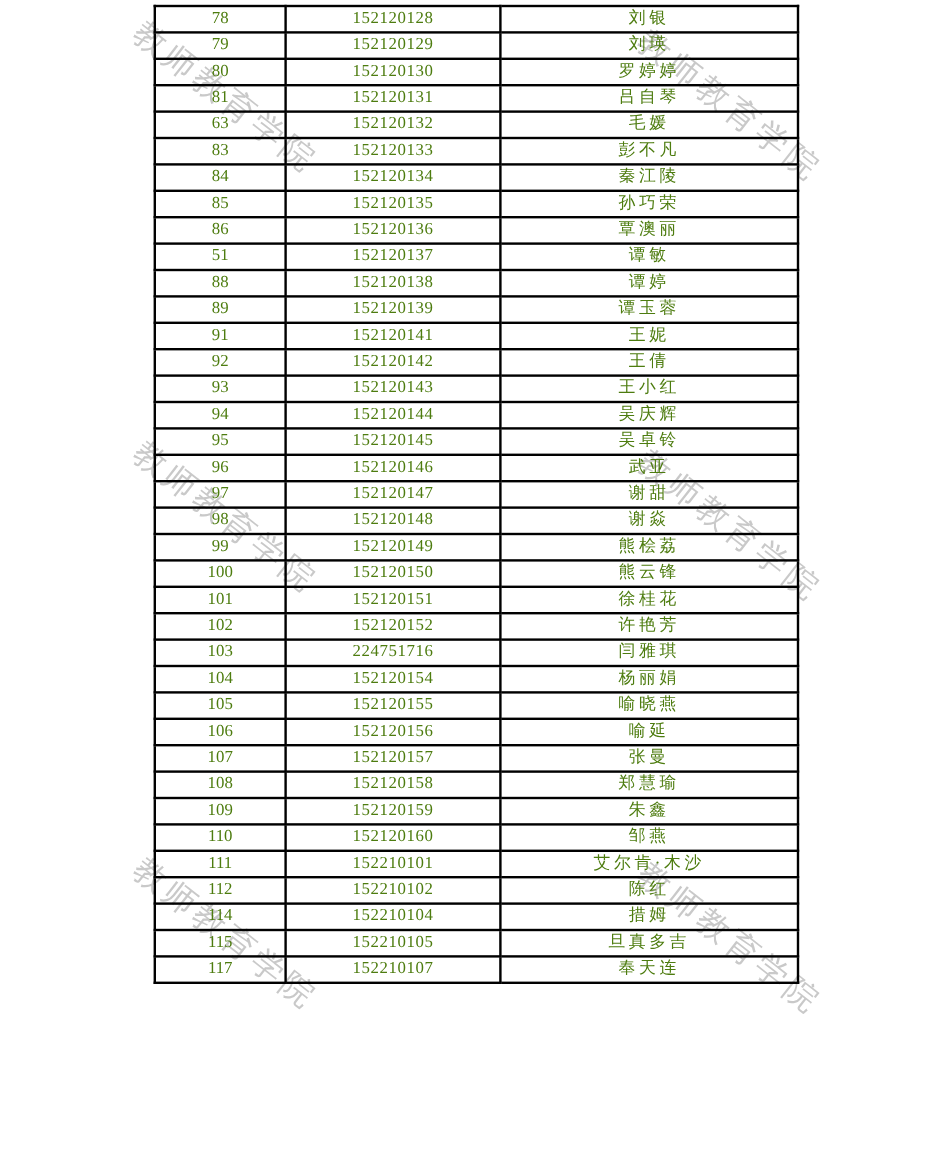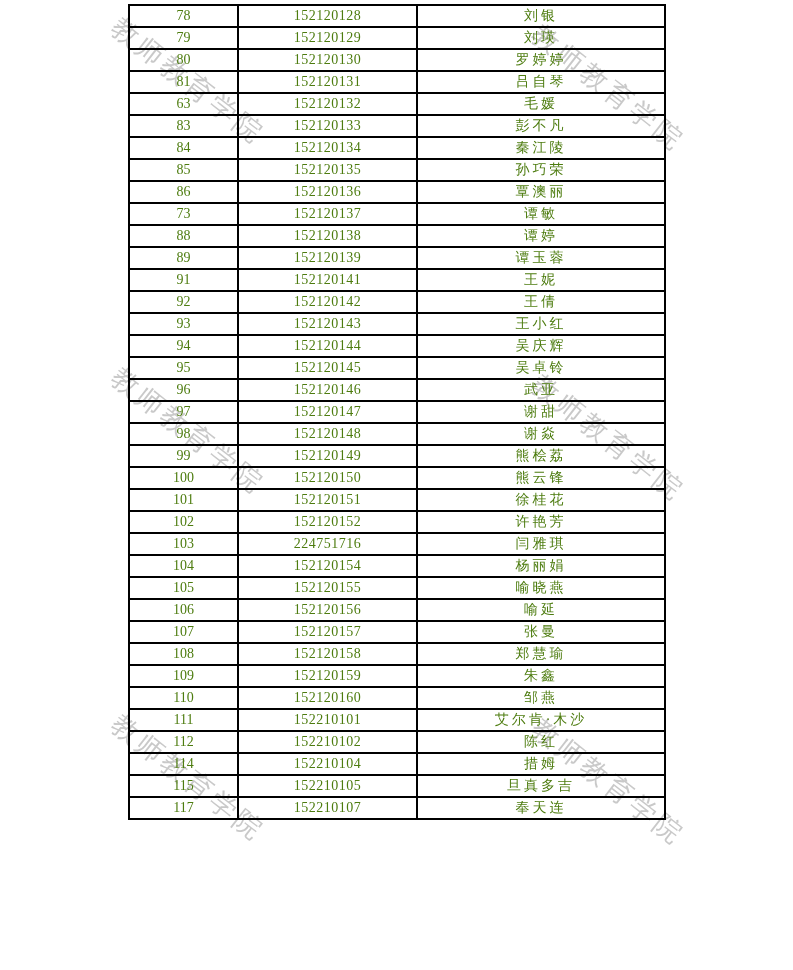--- a/index.html
+++ b/index.html
@@ -129,21 +129,21 @@
       <td class="col-name">孙巧荣</td>
     </tr>
 
     <tr>
       <td class="col-no">86</td>
       <td class="col-id">152120136</td>
       <td class="col-name">覃澳丽</td>
     </tr>
 
     <tr>
-      <td class="col-no">73</td>
+      <td class="col-no">51</td>
       <td class="col-id">152120137</td>
       <td class="col-name">谭敏</td>
     </tr>
 
     <tr>
       <td class="col-no">88</td>
       <td class="col-id">152120138</td>
       <td class="col-name">谭婷</td>
     </tr>
 

